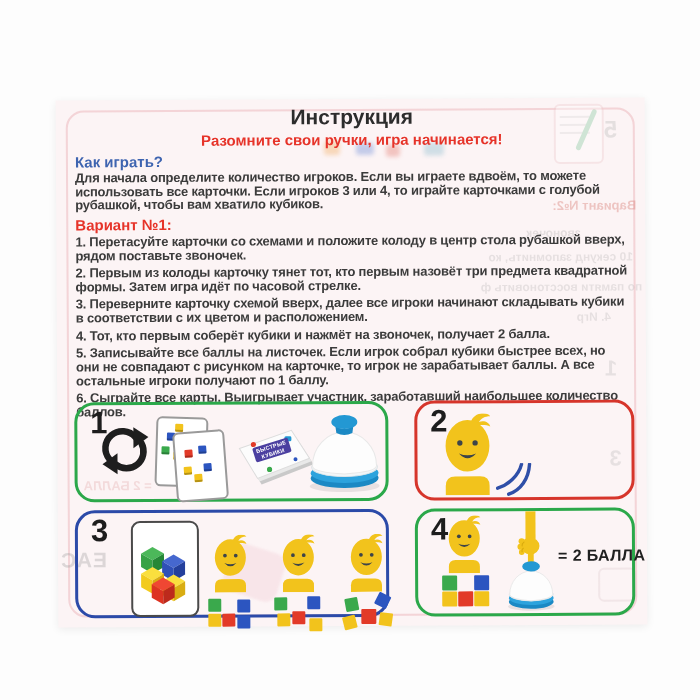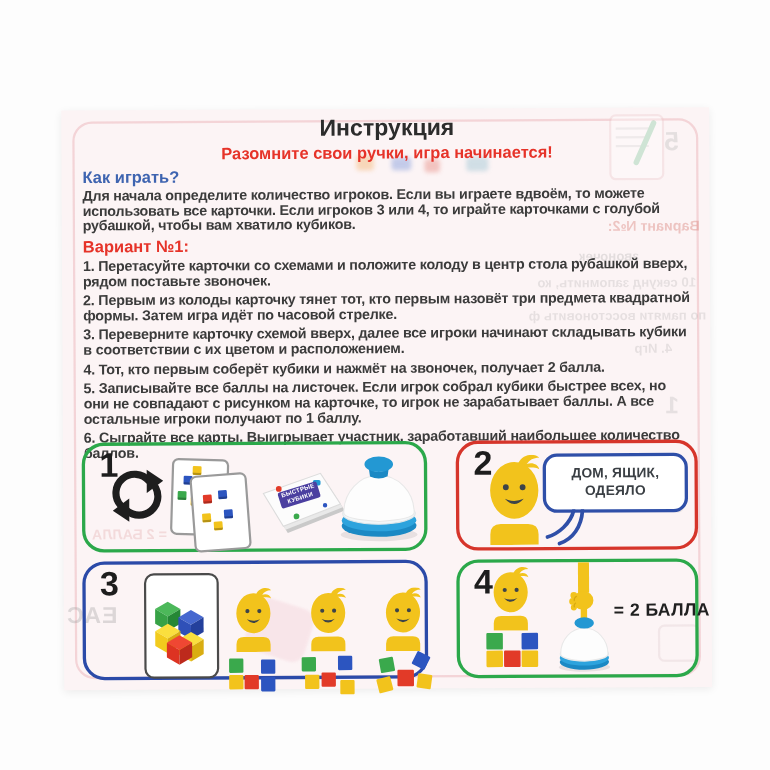--- a/index.html
+++ b/index.html
@@ -201,24 +201,20 @@
         <path d="M30,16 Q39,22 48,16 L47,23 Q39,27 31,23 Z" fill="#1b89c4"></path>
         <ellipse cx="39" cy="12" rx="13" ry="7" fill="#2398d3"></ellipse>
       </svg>
     </div>
 
     <div class="panel p-red">
       <div class="pnum">2</div>
       <svg class="face-lg p2-face">
           <use href="#sym-face"></use>
         </svg>
-      <div class="bubble">
-        <span>ДОМ, ЯЩИК,</span>
-        <span>ОДЕЯЛО</span>
-      </div>
       <svg class="tail" width="40" height="36" viewBox="0 0 40 36">
         <path d="M26,1 C23,13 12,22 2,25" fill="none" stroke="#2f4fa8" stroke-width="3.4" stroke-linecap="round"></path>
         <path d="M34,1 C33,16 25,27 13,31" fill="none" stroke="#2f4fa8" stroke-width="3.4" stroke-linecap="round"></path>
       </svg>
     </div>
 
     <div class="panel p-blue">
       <div class="pnum">3</div>
       <div class="p3-card">
         <svg width="60" height="88" viewBox="0 0 62 92">

